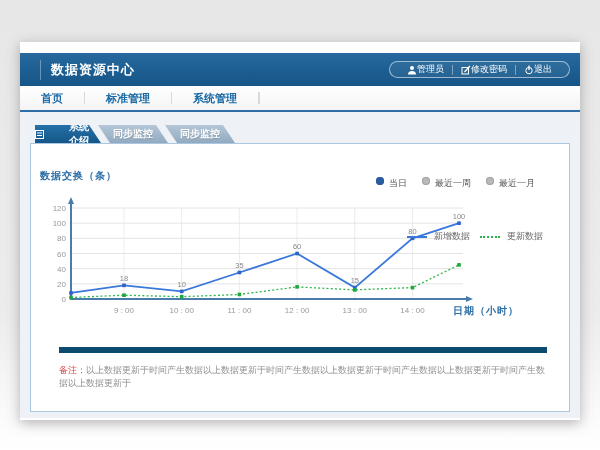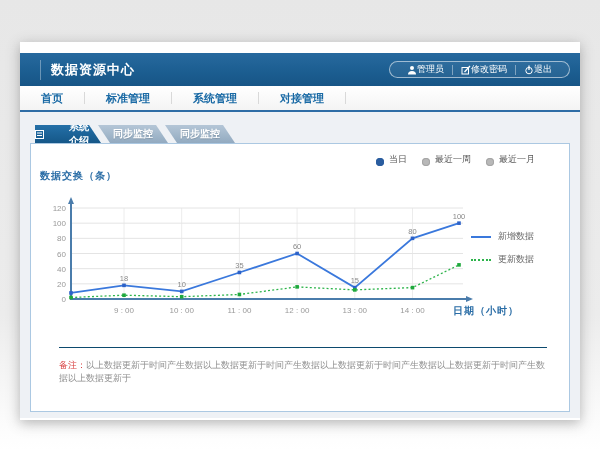--- a/index.html
+++ b/index.html
@@ -62,36 +62,36 @@
     clip-path:polygon(0 0,calc(100% - 12px) 0,100% 100%,12px 100%);
     margin-left:-3px; text-shadow:0 1px 1px rgba(0,0,0,.15);
   }
   .tab-icon svg { display:block; }
 
   .panel {
     position:absolute; left:10px; top:31px; width:540px; height:269px;
     background:#ffffff; border:1px solid #abc8e2;
   }
   .radio-group { position:absolute; top:9px; right:34px; display:flex; gap:15px; }
-  .radio-opt { display:flex; align-items:flex-end; gap:5px; font-size:9px; color:#555; cursor:pointer; }
+  .radio-opt { display:flex; align-items:flex-start; gap:5px; font-size:9px; color:#555; cursor:pointer;margin-top:24px; }
   .radio-dot { width:8px; height:8px; border-radius:50%; }
   .radio-dot.on  { background:#2a5d9f; box-shadow:0 0 0 1px #2a5d9f inset; }
   .radio-dot.off { background:#b8b8b8; box-shadow:0 0 0 1px #a5a5a5 inset; }
 
   .ylabel { position:absolute; left:9px; top:25px; font-size:10px; font-weight:bold; color:#2a6da6; letter-spacing:1px; }
   #chart-svg { position:absolute; left:4px; top:50px; }
 
-  .legend { position:absolute; right:35px; top:86px; display:flex; flex-direction:column; gap:10px; }
+  .legend { position:absolute; right:26px; top:86px; display:flex; flex-direction:row; gap:10px; }
   .legend-entry { display:flex; align-items:center; gap:7px; font-size:9px; color:#666; }
   .legend-line-solid { width:20px; height:0; border-top:2px solid #3a78dc; }
   .legend-line-dotted { width:20px; height:0; border-top:2px dotted #2db44b; }
 
   .note {
     position:absolute; left:28px; right:22px; top:203px;
-    border-top:1px solid #0c4a6e; padding-top:11px;
+    border-top:6px solid #0c4a6e; padding-top:11px;
     font-size:9px; color:#909090; line-height:1.4;
   }
   .note-prefix { color:#d94040; }
 </style>
 </head>
 <body>
 
 <div class="stage">
   <div class="card">
     <div class="topstrip"></div>
@@ -133,21 +133,20 @@
       </div>
     </div>
 
     <div class="nav">
       <div class="nav-item">首页</div>
       <div class="nav-sep"></div>
       <div class="nav-item">标准管理</div>
       <div class="nav-sep"></div>
       <div class="nav-item">系统管理</div>
       <div class="nav-sep"></div>
-      <div class="nav-item">对接管理</div>
       <div class="nav-sep"></div>
     </div>
 
     <div class="content">
       <div class="tabs">
         <div class="tab tab-active">
           <span class="tab-icon">
             <svg width="9" height="9" viewBox="0 0 9 9">
                 <rect x="0.5" y="0.5" width="8" height="8" fill="none" stroke="#fff" stroke-width="1"></rect>
                 <line x1="2" y1="3" x2="7" y2="3" stroke="#fff" stroke-width="1"></line>

